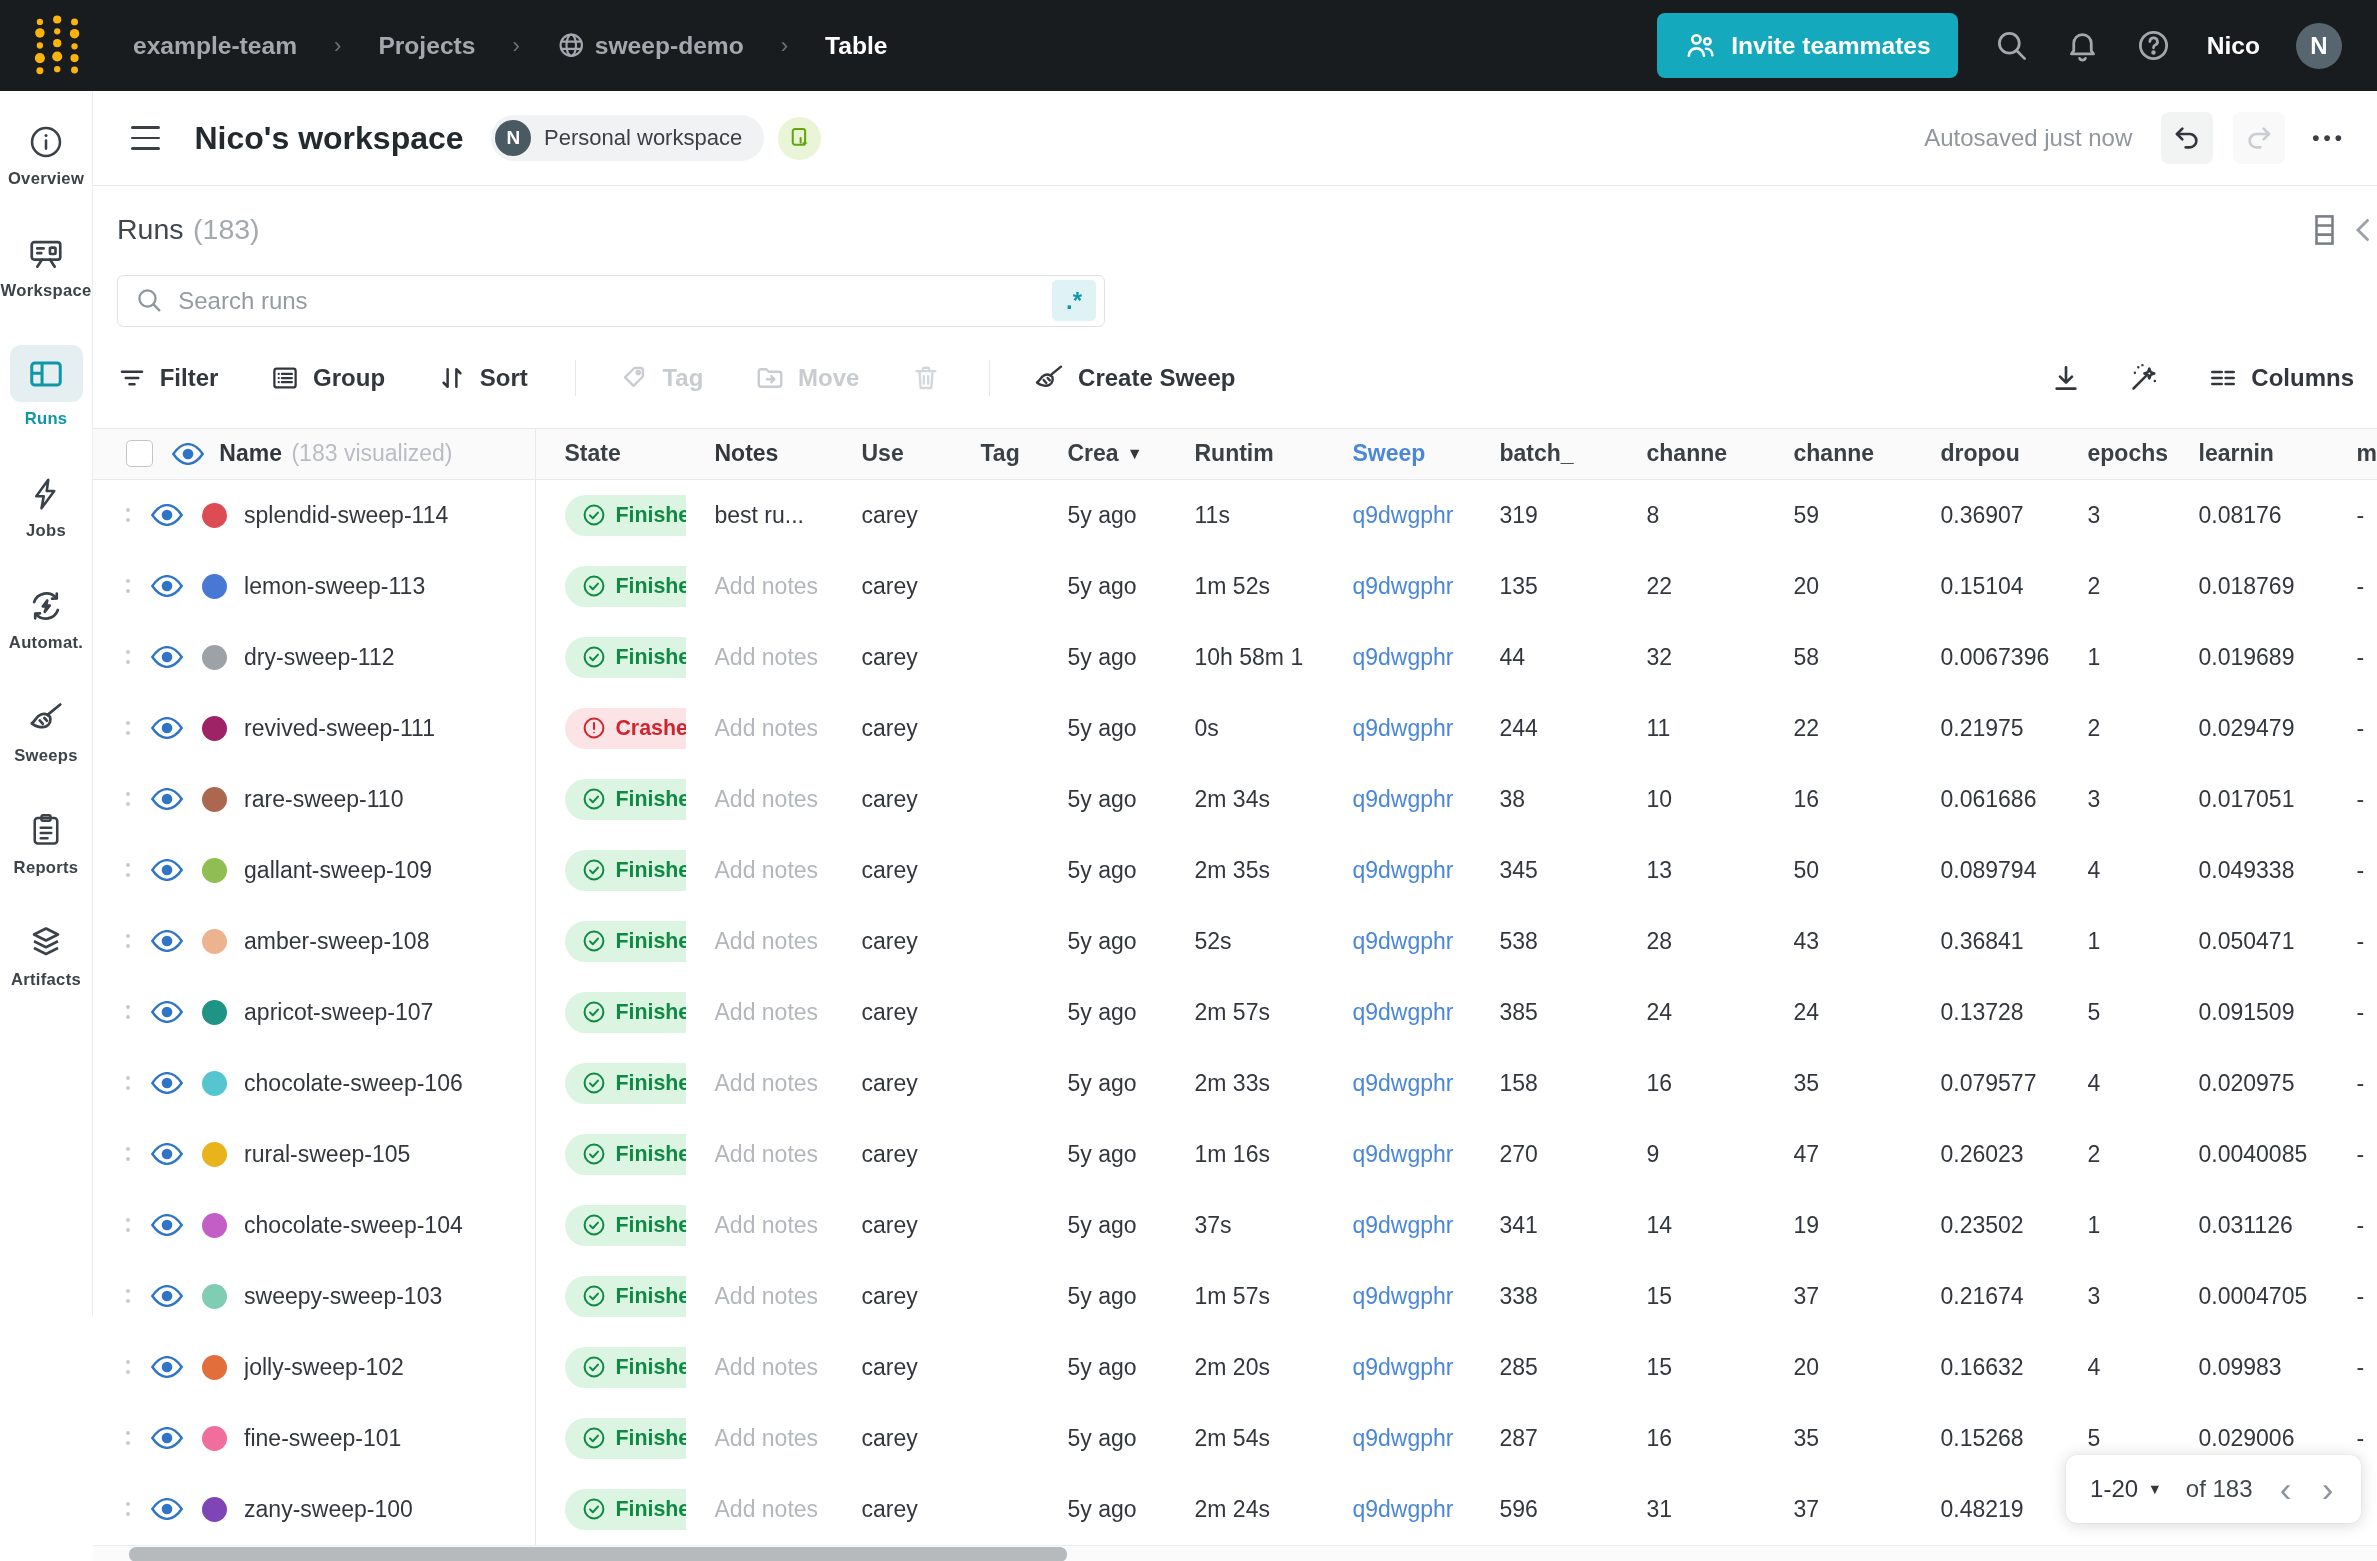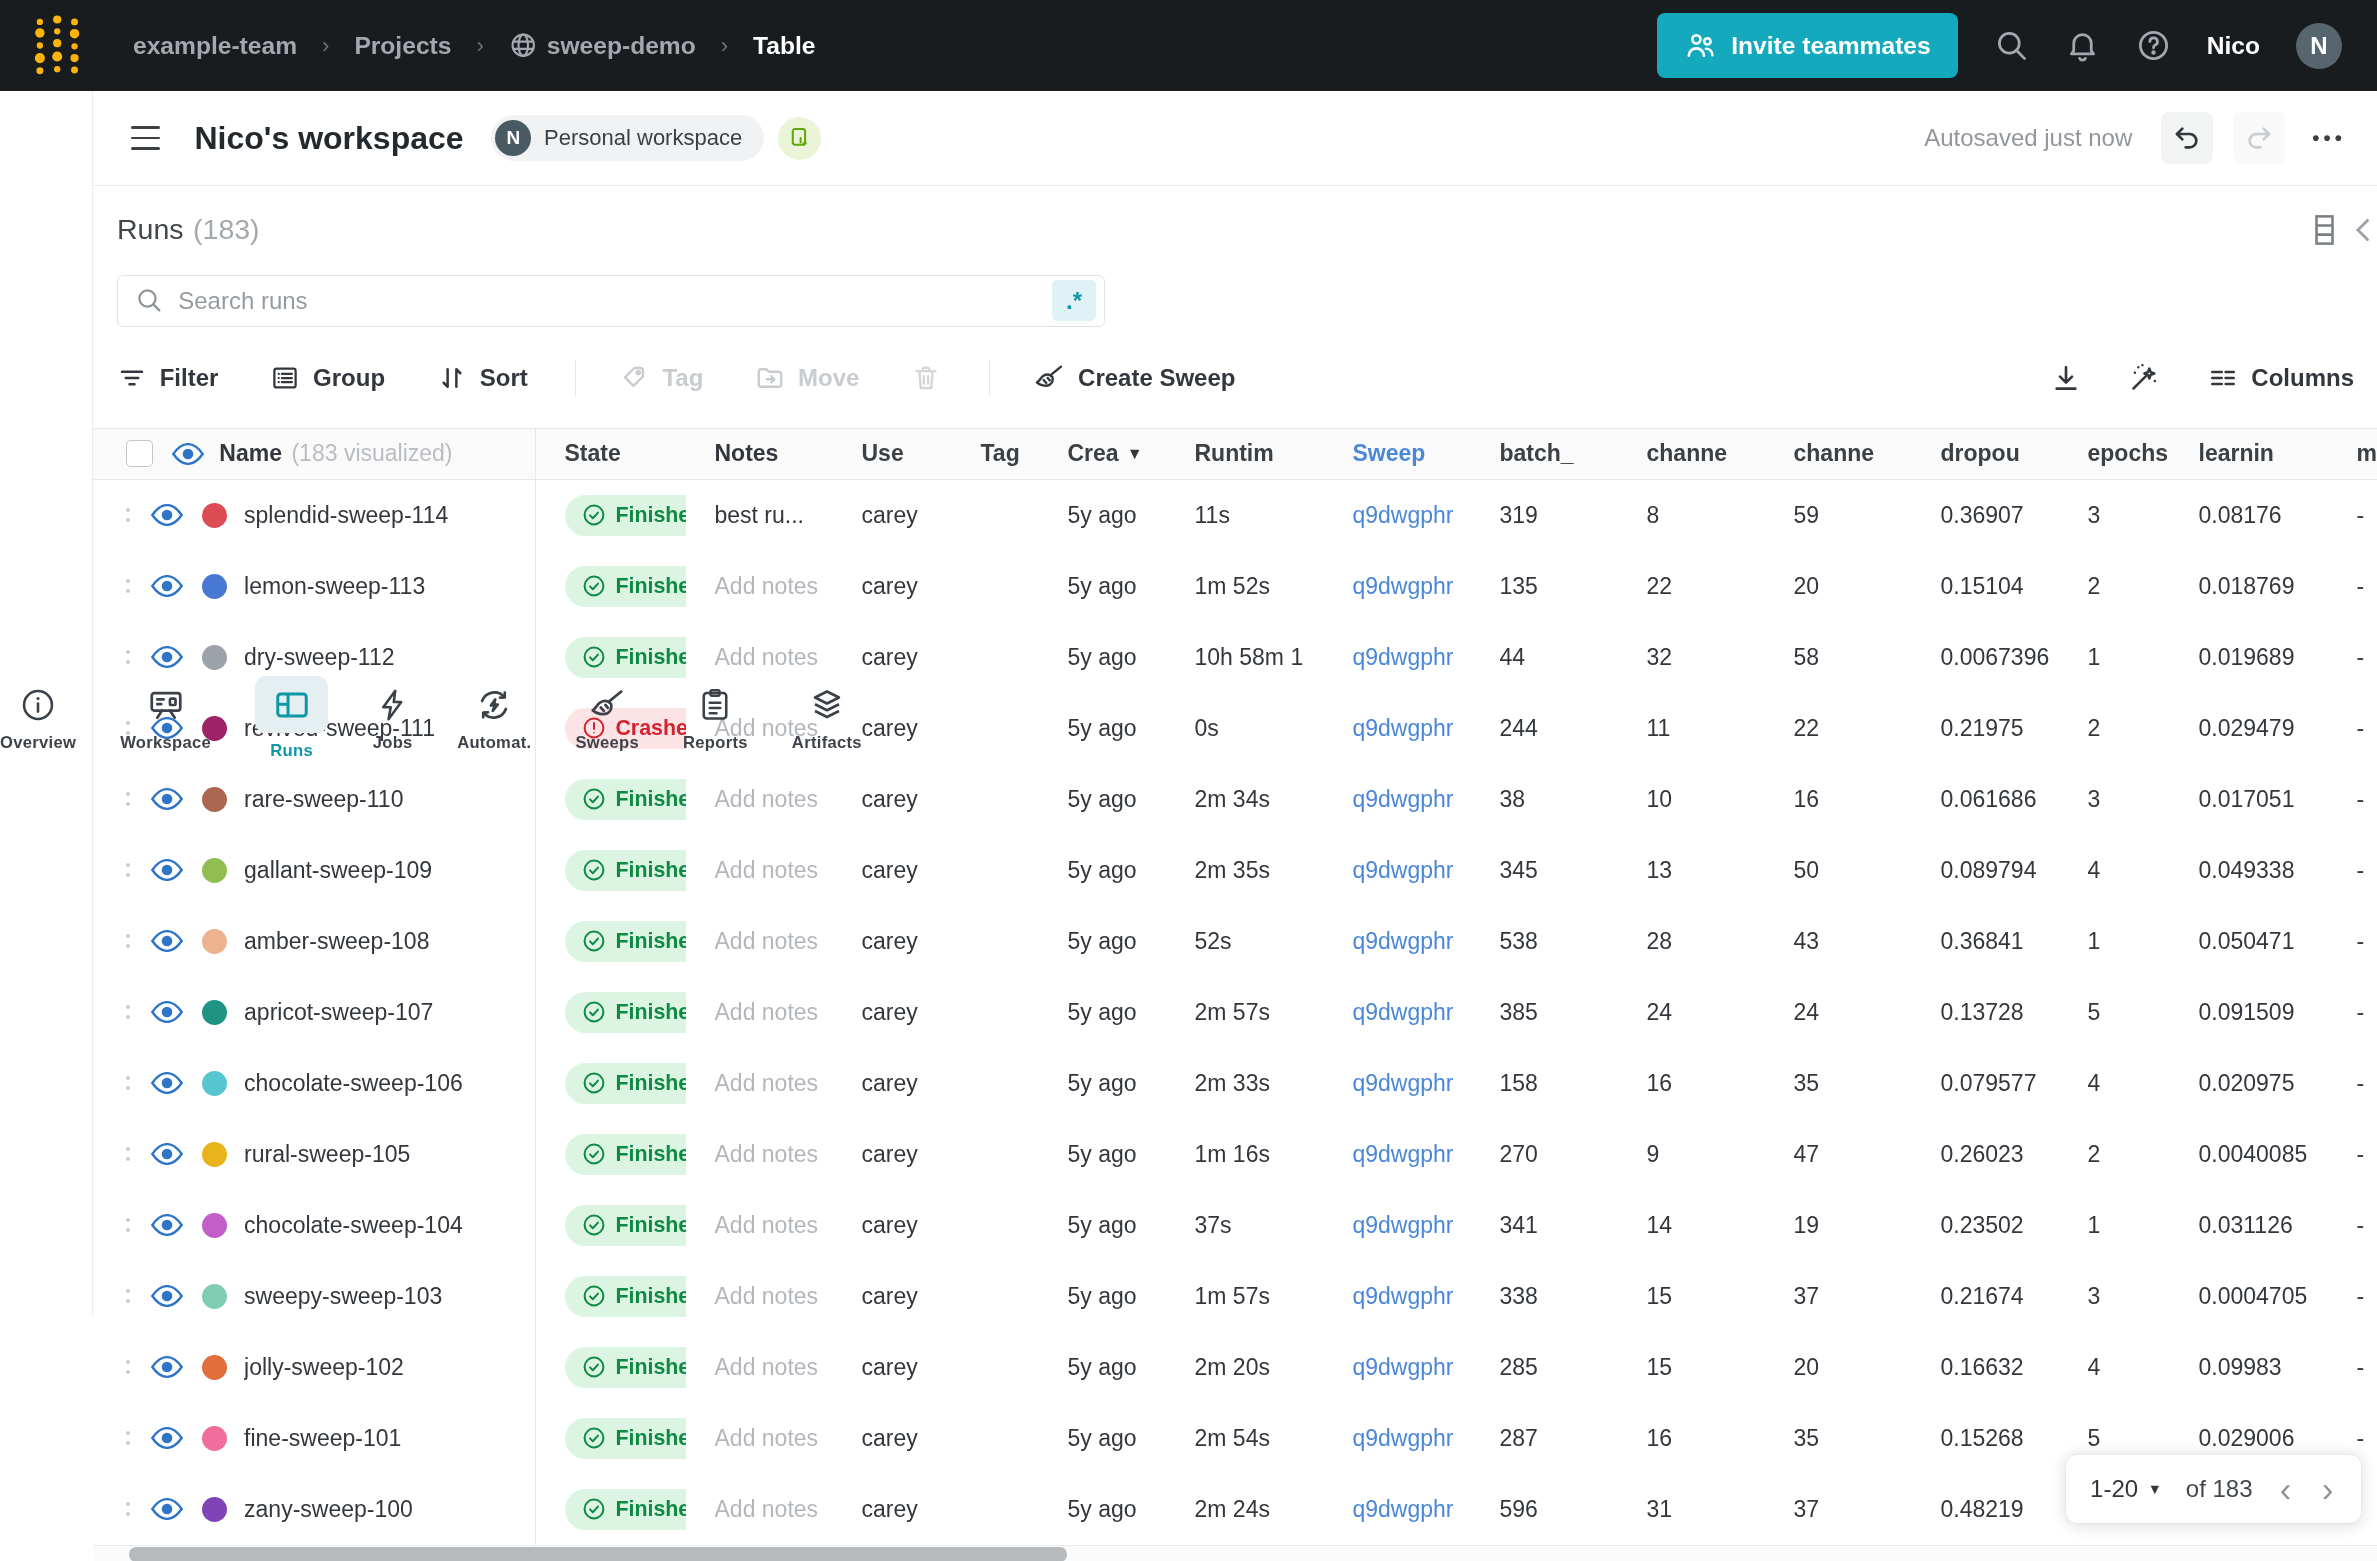--- a/index.html
+++ b/index.html
@@ -2,32 +2,32 @@
 <html style="font-size:12.7px"><head>
 <meta charset="utf-8">
 <style>
   * { margin:0; padding:0; box-sizing:border-box; }
   html,body { width:2377px; height:1562px; overflow:hidden; }
   body { font-family:"Liberation Sans", sans-serif; background:#fff; color:#33373D; position:relative; }
 
   
   .navbar { position:absolute; top:0; left:0; width:2377px; height:91px; background:#191C1F; display:flex; align-items:center; z-index:30; }
   .logo { margin-left:32px; width:52px; height:63px; flex:none; }
-  .crumbs { display:flex; align-items:center; gap:25px; margin-left:49px; font-size:24.6px; color:#A3A8AE; font-weight:600; }
+  .crumbs { display:flex; align-items:center; gap:37px; margin-left:49px; font-size:24.6px; color:#A3A8AE; font-weight:600; }
   .crumb-sep { color:#6E7379; font-size:22px; font-weight:400; }
   .crumb-proj { display:flex; align-items:center; gap:9.5px; }
   .crumb-active { color:#FFFFFF; font-weight:700;text-align:right; }
   .nav-right { margin-left:auto; display:flex; align-items:center; gap:36px; margin-right:35px; }
   .invite-btn { display:flex; align-items:center; gap:14.3px; background:#14A9BD; color:#fff; font-size:24.6px; font-weight:700; border:none; border-radius:8px; height:65px; padding:0 27px; cursor:pointer; }
   .nav-icon { width:35px; height:35px; display:block; }
   .nav-user { color:#fff; font-size:24.6px; font-weight:600; }
   .nav-avatar { width:46px; height:46px; border-radius:50%; background:#57666E; color:#fff; font-size:24px; font-weight:600; display:flex; align-items:center; justify-content:center; }
 
   
-  .sidebar { position:absolute; top:91px; left:0; width:93px; height:1225px; background:#fff; border-right:0.8px solid #EBEDEE; display:flex; flex-direction:row; align-items:center; padding-top:30px; gap:44px; z-index:20; }
+  .sidebar { position:absolute; top:91px; left:0; width:93px; height:1225px; background:#fff; border-right:0.8px solid #EBEDEE; display:flex; flex-direction:column; align-items:center; padding-top:30px; gap:44px; z-index:20; }
   .side-item { display:flex; flex-direction:column; align-items:center; gap:7.1px; cursor:pointer; }
   .side-icon { width:41px; height:41px; display:flex; align-items:center; justify-content:center; border-radius:11px; }
   .side-label { font-size:16.6px; font-weight:700; color:#3E434A; letter-spacing:0.3px; }
   .side-item.active .side-icon { background:#E5EFF1; width:73px; height:57px; }
   .side-item.active .side-label { color:#0E97A7; }
 
   
   .main { position:absolute; left:93px; top:91px; width:2285px; height:1471px; background:#fff; }
 
   .ws-header { height:95px; border-bottom:0.8px solid #E8EAEB; display:flex; align-items:center; padding:0 32px 0 38px; }

